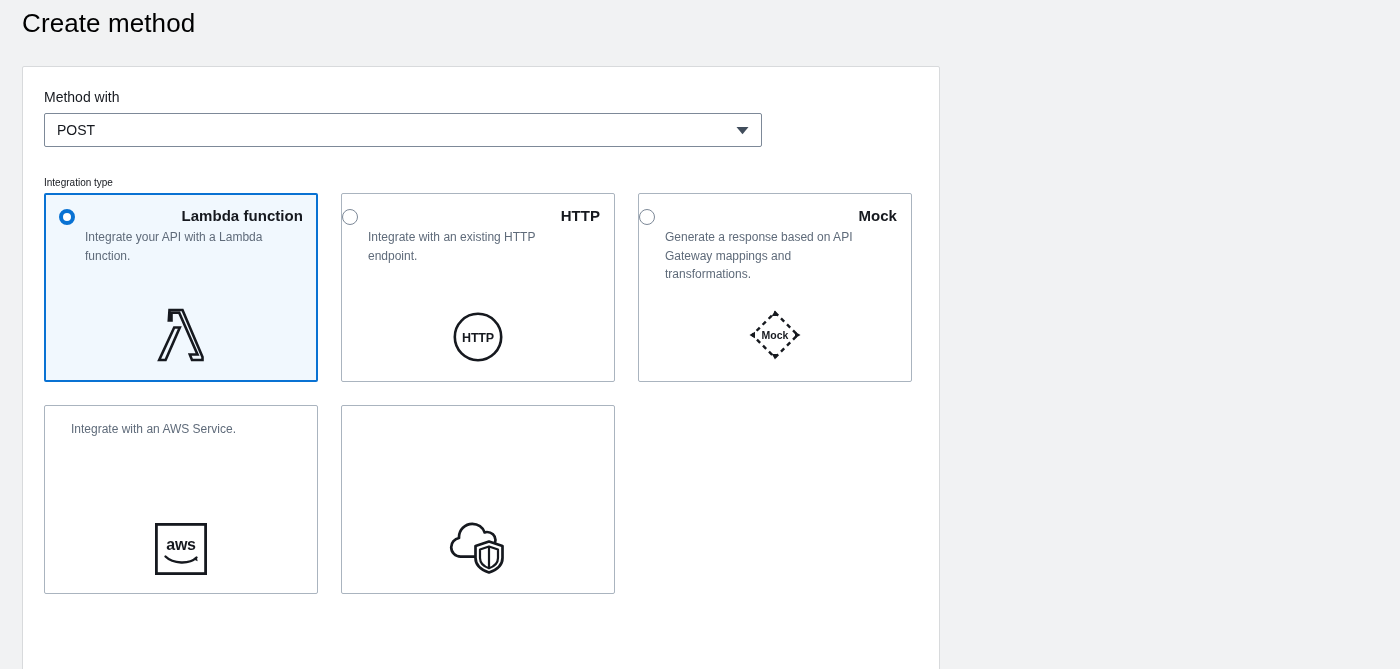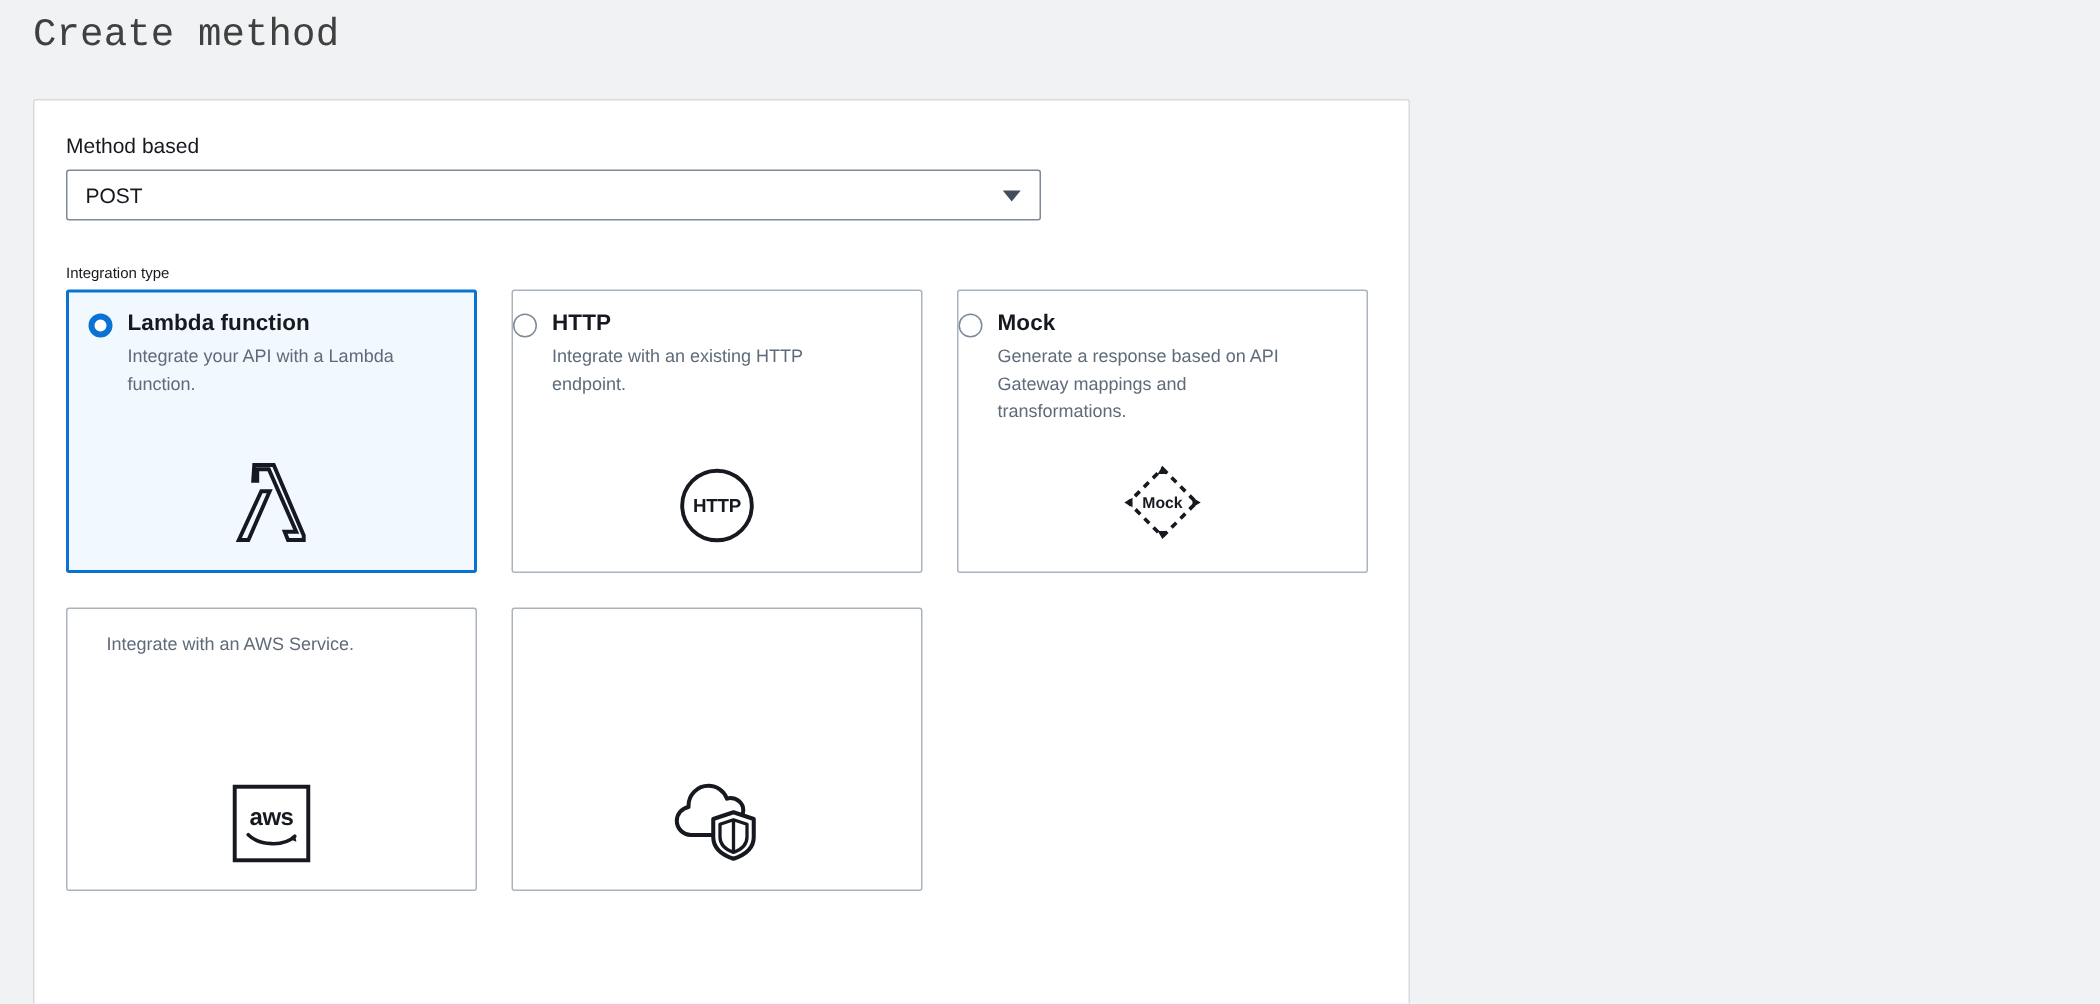--- a/index.html
+++ b/index.html
@@ -22,23 +22,22 @@
     background: #f1f2f3;
   }
 
   .page-title {
     position: absolute;
     left: 22px;
     top: 4px;
     font-size: 26px;
     line-height: 38px;
     font-weight: 400;
-    color: #404040;
+    color: #000000;
     letter-spacing: 0.1px;
-    font-family: Liberation Mono, monospace;
   }
 
   
   .panel {
     position: absolute;
     left: 22px;
     top: 66px;
     width: 918px;
     height: 640px;
     background: #ffffff;
@@ -69,21 +68,21 @@
   
   .field-label {
     font-size: 14px;
     color: #16191f;
     line-height: 20px;
     margin-bottom: 6px;
   }
 
   .select-wrap {
     position: relative;
-    width: 650px;
+    width: 718px;
     height: 34px;
     margin-bottom: 26px;
   }
 
   .select-box {
     width: 100%;
     height: 100%;
     border: 1px solid #7d8998;
     border-radius: 2px;
     background: #ffffff;
@@ -134,20 +133,21 @@
   .card.selected {
     border: 2px solid #0972d3;
     background: #f1f8fe;
     padding: 11px 13px 0 13px;
   }
 
   .card-head {
     display: flex;
     align-items: flex-start;
     gap: 10px;
+    justify-content: space-between;
   }
 
   .radio {
     flex: 0 0 auto;
     width: 16px;
     height: 16px;
     border-radius: 50%;
     border: 1.6px solid #7d8998;
     background: #ffffff;
     margin-top: 3px;
@@ -214,21 +214,21 @@
 
 <div class="page">
 
   <div class="page-title">Create method</div>
 
   <div class="panel">
 
 
     <div class="panel-body">
 
-      <div class="field-label">Method based</div>
+      <div class="field-label">Method with</div>
       <div class="select-wrap">
         <div class="select-box">POST</div>
         <span class="select-chevron">
           <svg width="13" height="9" viewBox="0 0 13 9">
               <path d="M0.5 1 L12.5 1 L6.5 8.3 Z" fill="#414d5c"></path>
             </svg>
         </span>
       </div>
 
       <div class="cards-label">Integration type</div>

